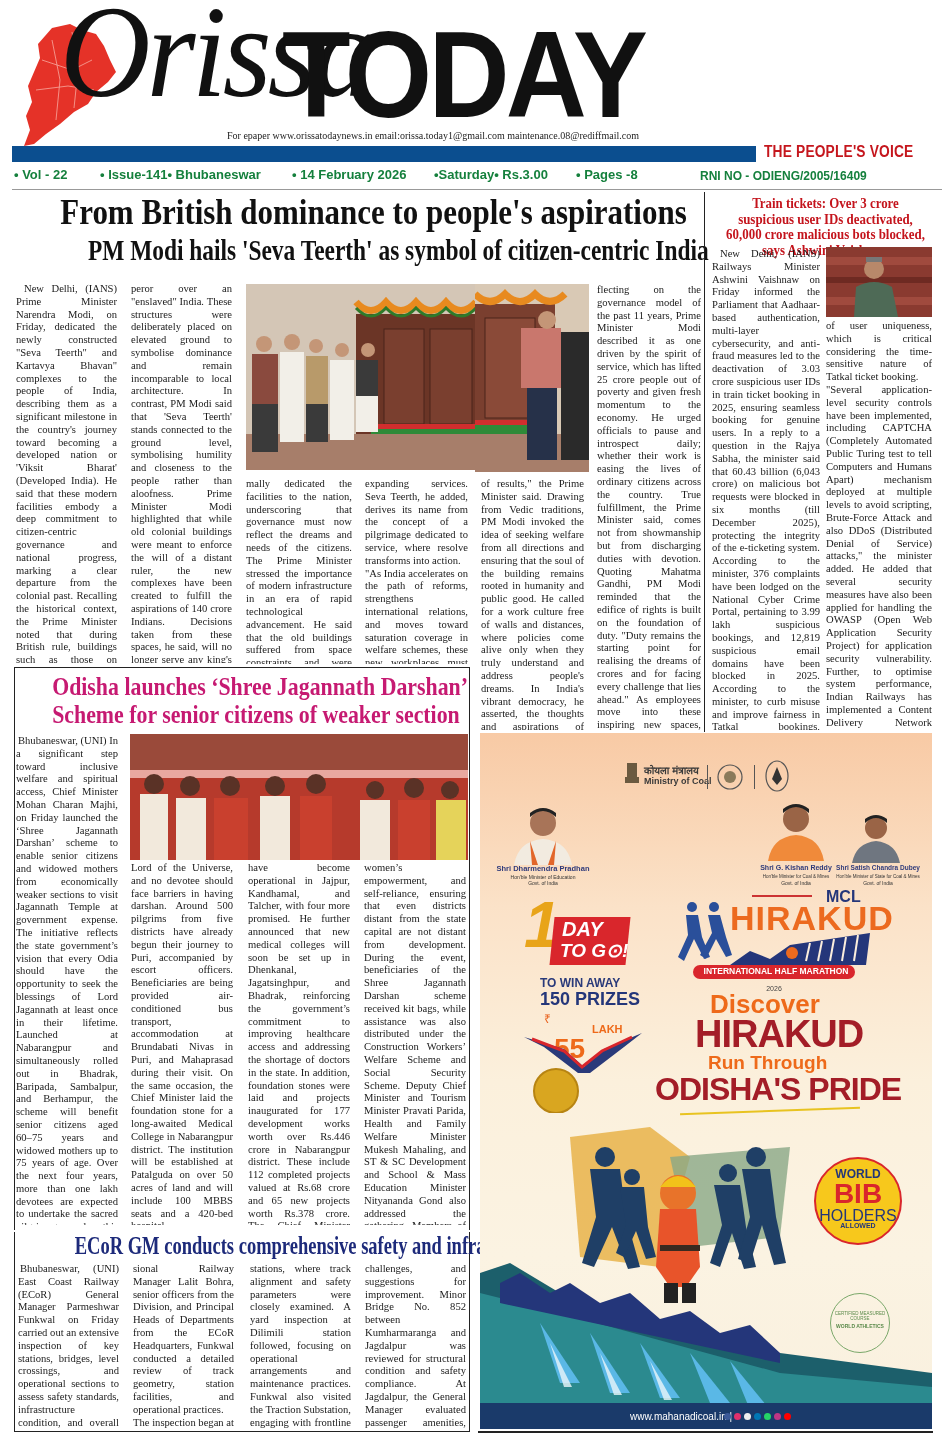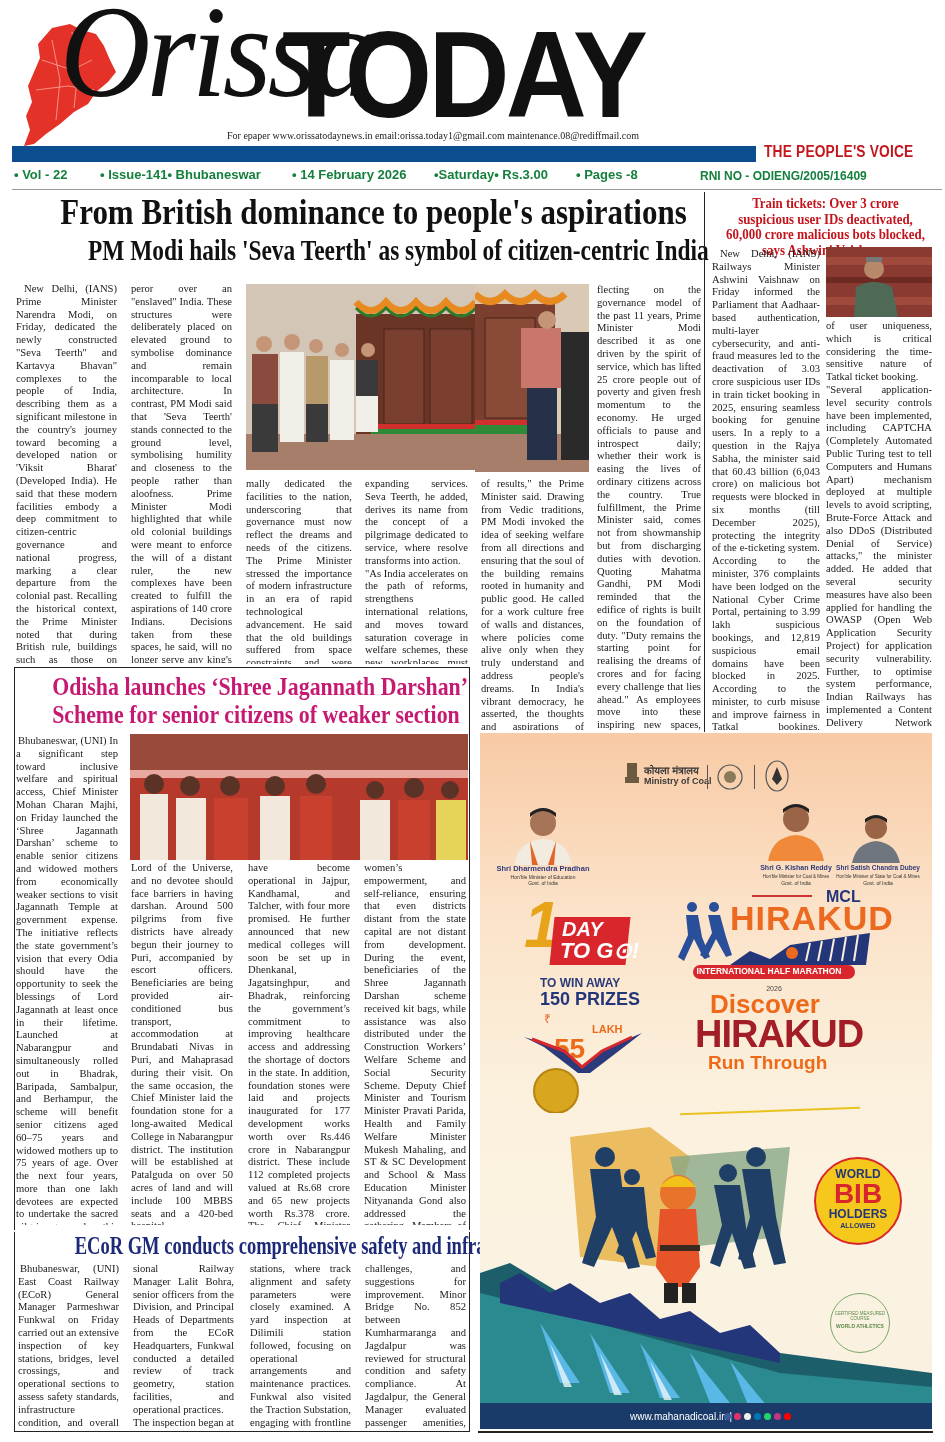--- a/index.html
+++ b/index.html
@@ -264,21 +264,21 @@
       <circle cx="26" cy="17" r="11" fill="#9a6446"></circle>
       <path d="M15 12 Q26 2 37 12 L37 8 Q26 0 15 8 Z" fill="#222"></path>
   </svg>
   <div class="abs" style="left:350px;top:131px;width:96px;text-align:center;font-size:6.5px;font-weight:bold;color:#2f3a7a;">Shri Satish Chandra Dubey</div>
   <div class="abs" style="left:350px;top:141px;width:96px;text-align:center;font-size:4.5px;color:#333;">Hon'ble Minister of State for Coal &amp; Mines</div>
   <div class="abs" style="left:350px;top:147px;width:96px;text-align:center;font-size:5px;color:#333;">Govt. of India</div>
 
   <div class="abs" style="left:44px;top:160px;font-size:64px;font-weight:bold;font-style:italic;color:#e8a419;line-height:1;">1</div>
   <div class="abs" style="left:72px;top:184px;width:76px;height:48px;background:#d9262c;transform:skewX(-6deg);"></div>
   <div class="abs" style="left:82px;top:186px;font-size:20px;font-weight:bold;font-style:italic;color:#fff;line-height:21px;">DAY</div>
-  <div class="abs" style="left:80px;top:207px;font-size:22px;font-weight:bold;font-style:italic;color:#fff;line-height:21px;">TO G⊙!</div>
+  <div class="abs" style="left:80px;top:207px;font-size:19px;font-weight:bold;font-style:italic;color:#fff;line-height:21px;">TO G⊙!</div>
   <div class="abs" style="left:60px;top:243px;font-size:12px;font-weight:bold;color:#2a3a7a;">TO WIN AWAY</div>
   <div class="abs" style="left:60px;top:256px;font-size:18px;font-weight:bold;color:#24367a;">150 PRIZES</div>
   <div class="abs" style="left:64px;top:277px;font-size:12px;color:#e85f1a;">₹</div>
   <div class="abs" style="left:74px;top:274px;font-size:28px;font-weight:bold;color:#ee6a1a;line-height:1;margin-top:28px;">55</div>
   <div class="abs" style="left:112px;top:290px;font-size:11px;font-weight:bold;color:#ee6a1a;">LAKH</div>
   <svg class="abs" style="left:44px;top:300px;width:120px;height:80px;" viewBox="0 0 120 80">
     <path d="M0 4 L40 16 L60 34 L80 16 L118 0 L100 14 L66 40 L54 40 L20 14 Z" fill="#2a3a7a"></path>
     <path d="M8 6 L40 18 L58 34 L78 18 L108 4" stroke="#d9262c" stroke-width="3" fill="none"></path>
     <circle cx="32" cy="58" r="22" fill="#d9a620" stroke="#b78412" stroke-width="2"></circle>
   </svg>
@@ -296,26 +296,27 @@
     <circle cx="62" cy="22" r="6" fill="#ec6a1f"></circle>
     <g stroke="#fbeedd" stroke-width="2">
         <line x1="80" y1="12" x2="76" y2="30"></line>
         <line x1="92" y1="10" x2="88" y2="30"></line>
         <line x1="104" y1="8" x2="100" y2="30"></line>
         <line x1="116" y1="6" x2="112" y2="30"></line>
         <line x1="128" y1="4" x2="124" y2="30"></line>
       </g>
   </svg>
   <div class="abs" style="left:213px;top:232px;width:162px;height:14px;background:#d9262c;border-radius:7px;"></div>
-  <div class="abs" style="left:206px;top:233px;width:166px;text-align:center;font-size:8.5px;font-weight:bold;color:#fff;">INTERNATIONAL HALF MARATHON</div>
+  <div class="abs" style="left:213px;top:233px;width:166px;text-align:center;font-size:8.5px;font-weight:bold;color:#fff;">INTERNATIONAL HALF MARATHON</div>
   <div class="abs" style="left:264px;top:252px;width:60px;text-align:center;font-size:7px;color:#444;">2026</div>
 
   <div class="abs" style="left:230px;top:258px;font-size:26px;font-weight:bold;color:#ee6a1a;line-height:1;">Discover</div>
   <div class="abs" style="left:215px;top:282px;font-size:38px;font-weight:bold;color:#a31d27;line-height:1;letter-spacing:-1px;">HIRAKUD</div>
   <div class="abs" style="left:228px;top:320px;font-size:19px;font-weight:bold;color:#ee6a1a;line-height:1;">Run Through</div>
+  <div class="abs" style="left:175px;top:340px;font-size:32px;font-weight:bold;color:#a31d27;line-height:1;letter-spacing:-1px;">ODISHA'S PRIDE</div>
   <div class="abs" style="left:200px;top:377px;width:180px;height:1.5px;background:#e8c320;transform:rotate(-2deg);"></div>
 
   <svg class="abs" style="left:80px;top:384px;width:230px;height:190px;" viewBox="0 0 230 190">
     <path d="M10 20 L90 10 L130 40 L100 150 L20 140 Z" fill="#e8b34a" opacity="0.85"></path>
     <path d="M110 40 L230 30 L220 120 L130 130 Z" fill="#8aa886" opacity="0.8"></path>
     <g fill="#1f3f66">
       <circle cx="45" cy="40" r="10"></circle>
         <path d="M30 52 L60 52 L66 100 L80 150 L68 152 L52 110 L34 150 L22 146 L36 100 Z"></path>
       <circle cx="72" cy="60" r="8"></circle>
         <path d="M60 70 L84 70 L88 110 L96 140 L86 142 L76 114 L64 140 L56 136 L66 108 Z"></path>
@@ -328,21 +329,21 @@
       <path d="M100 70 Q118 48 136 70 Z" fill="#f2c21a"></path>
     <path d="M100 92 L136 92 L140 150 L126 170 L110 170 L96 150 Z" fill="#e8542a"></path>
     <rect x="100" y="128" width="40" height="6" fill="#3a2a20"></rect>
     <rect x="104" y="166" width="14" height="20" fill="#222"></rect>
       <rect x="122" y="166" width="14" height="20" fill="#222"></rect>
   </svg>
 
   <div class="abs" style="left:334px;top:424px;width:88px;height:88px;border-radius:50%;background:#f7c81c;border:2px solid #d9262c;"></div>
   <div class="abs" style="left:334px;top:435px;width:88px;text-align:center;font-size:12px;font-weight:bold;color:#24367a;line-height:1;">WORLD</div>
   <div class="abs" style="left:334px;top:447px;width:88px;text-align:center;font-size:28px;font-weight:bold;color:#d9262c;line-height:1;">BIB</div>
-  <div class="abs" style="left:334px;top:475px;width:88px;text-align:center;font-size:12px;font-weight:bold;color:#24367a;line-height:1;">HOLDERS</div>
+  <div class="abs" style="left:334px;top:475px;width:88px;text-align:center;font-size:16px;font-weight:normal;color:#24367a;line-height:1;">HOLDERS</div>
   <div class="abs" style="left:334px;top:489px;width:88px;text-align:center;font-size:7px;font-weight:bold;color:#24367a;line-height:1;">ALLOWED</div>
 
   <div class="abs" style="left:350px;top:560px;width:60px;height:60px;border-radius:50%;border:1.5px solid #7aa86a;"></div>
   <div class="abs" style="left:350px;top:578px;width:60px;text-align:center;font-size:4.5px;color:#5a8a4a;">CERTIFIED MEASURED COURSE</div>
   <div class="abs" style="left:350px;top:590px;width:60px;text-align:center;font-size:5px;font-weight:bold;color:#5a8a4a;">WORLD ATHLETICS</div>
 
   <svg class="abs" style="left:0;top:530px;width:452px;height:150px;" viewBox="0 0 452 150">
     <path d="M0 10 L30 0 L80 30 L180 60 L300 90 L452 110 L452 150 L0 150 Z" fill="#1c5f6b"></path>
     <path d="M0 30 L80 50 L300 110 L452 124 L452 150 L0 150 Z" fill="#2b8a8f"></path>
     <path d="M20 20 L40 10 L70 30 L90 20 L120 40 L150 30 L180 56 L210 48 L240 70 L270 62 L300 90 L300 100 L20 40 Z" fill="#24367a"></path>

